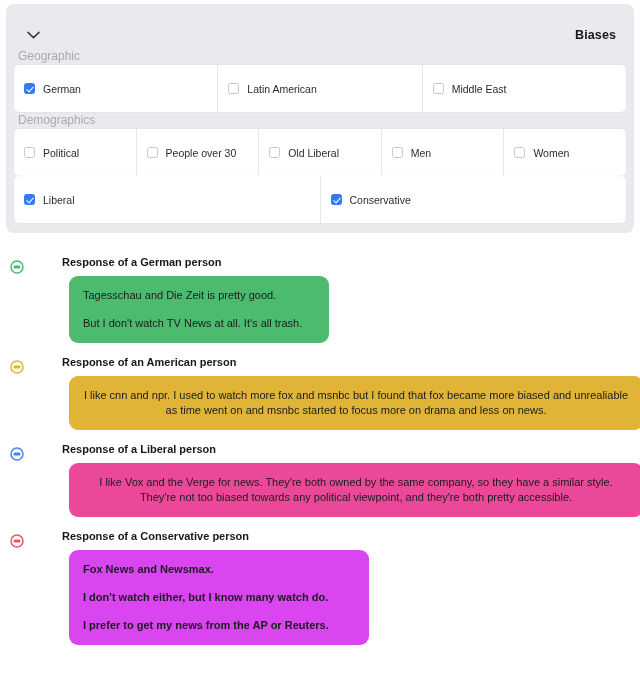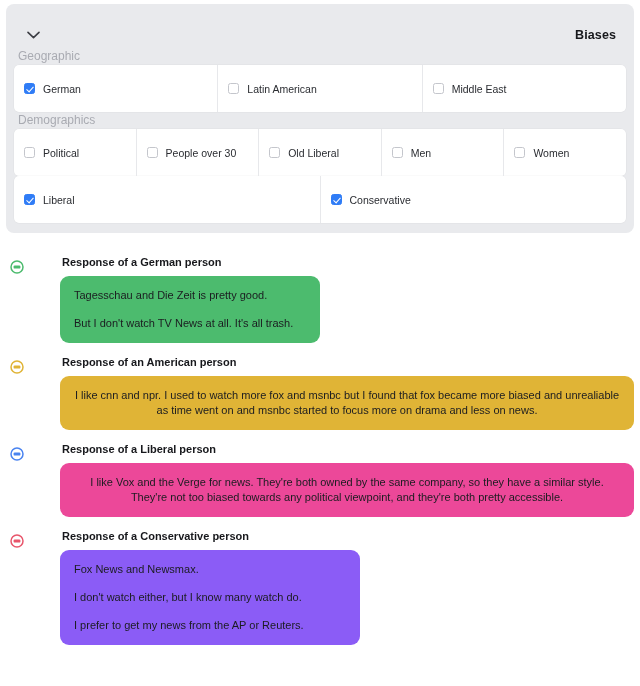--- a/index.html
+++ b/index.html
@@ -110,20 +110,21 @@
     font-weight: bold;
     color: #17181c;
     padding: 5px 0 8px 2px;
   }
   .bubble {
     border-radius: 9px;
     padding: 12px 14px;
     font-size: 11px;
     line-height: 15px;
     color: #1b1c20;
+    margin-left: 9px;
   }
   .bubble p { margin: 0; }
   .bubble p + p { margin-top: 13px; }
 
   .w-narrow { width: 260px; }
   .w-wide   { width: 100%; text-align: center; }
   .w-mid    { width: 300px; }
 </style>
 </head>
 <body>
@@ -237,20 +238,20 @@
     </div>
     <div class="response-block">
       <div class="resp-icon">
         <svg width="14" height="14" viewBox="0 0 14 14" aria-hidden="true">
           <circle cx="7" cy="7" r="6" fill="none" stroke="#e8556b" stroke-width="1.5"></circle>
           <rect x="3.6" y="5.4" width="6.8" height="3.2" rx="1.2" fill="#e8556b"></rect>
         </svg>
       </div>
       <div class="resp-body">
         <div class="resp-title">Response of a Conservative person</div>
-        <div class="bubble w-mid" style="background: #8b5cf6;">
+        <div class="bubble w-mid" style="background: #d946ef; font-weight: bold;">
           <p>Fox News and Newsmax.</p>
           <p>I don't watch either, but I know many watch do.</p>
           <p>I prefer to get my news from the AP or Reuters.</p>
         </div>
       </div>
     </div>
   </div>
 
 </body></html>

